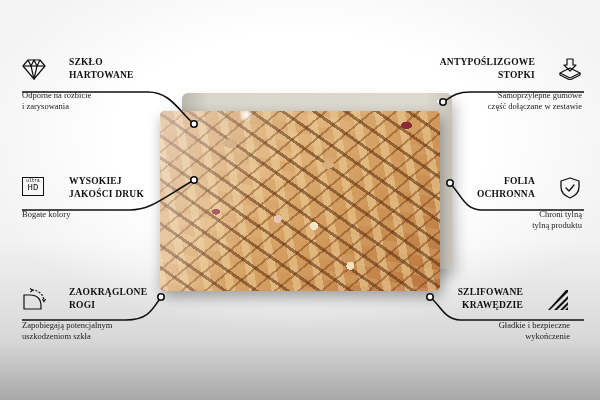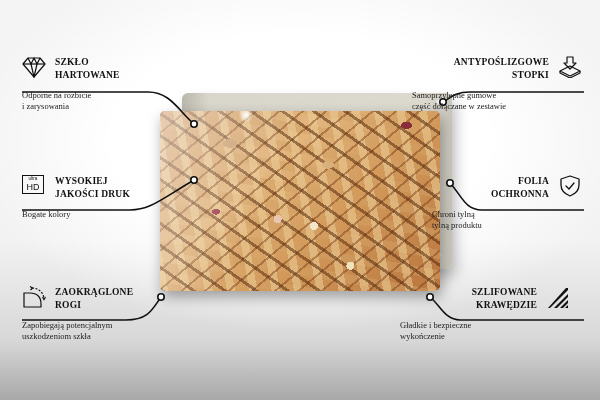--- a/index.html
+++ b/index.html
@@ -58,48 +58,48 @@
     .glass-panel .sparkle {
       position: absolute; left: 78px; top: -4px; width: 16px; height: 16px;
       background: radial-gradient(circle, rgba(255,255,255,1) 0%, rgba(255,255,255,0) 65%);
     }
 
     
     .connectors { position: absolute; inset: 0; pointer-events: none; }
 
     
     .feature { position: absolute; }
-    .feature .head { display: flex; gap: 9px; }
+    .feature .head { display: flex; align-items: center; gap: 23px; }
     .feature.right .head { justify-content: flex-end; }
     .feature .title {
       font-size: 9.5px; line-height: 12.5px; font-weight: bold;
       letter-spacing: 0.2px; text-transform: uppercase; color: #111;
     }
     .feature .title span { display: block; }
     .feature.right .title { text-align: right; }
     .feature .desc {
       margin-top: 9px;
       font-size: 8.5px; line-height: 10.5px; color: #222;
     }
     .feature .desc span { display: block; }
-    .feature.right .desc { text-align: left; }
+    .feature.right .desc { text-align: right; }
     .icon { width: 24px; height: 22px; flex: 0 0 24px; display: inline-block; }
     .icon svg { width: 100%; height: 100%; display: block; }
 
     .f-glass { left: 22px; top: 56px; width: 150px; }
     .f-hd    { left: 22px; top: 175px; width: 150px; }
     .f-round { left: 22px; top: 286px; width: 150px; }
     .f-feet  { right: 18px; top: 56px; width: 170px; }
     .f-foil  { right: 18px; top: 175px; width: 150px; }
     .f-edge  { right: 30px; top: 286px; width: 170px; }
 
     .hd-box {
       width: 22px; height: 19px; border: 1.5px solid #111;
       display: flex; flex-direction: column; align-items: center; justify-content: center;
-      font-family: Liberation Sans, sans-serif; line-height: 1;
+      font-family: Liberation Mono, monospace; line-height: 1;
     }
     .hd-box .ultra { font-size: 4.5px; }
     .hd-box .hd { font-size: 9px; margin-top: 1px; }
   </style>
 </head>
 <body>
 
 <div class="stage">
 
   <div class="back-plate">

